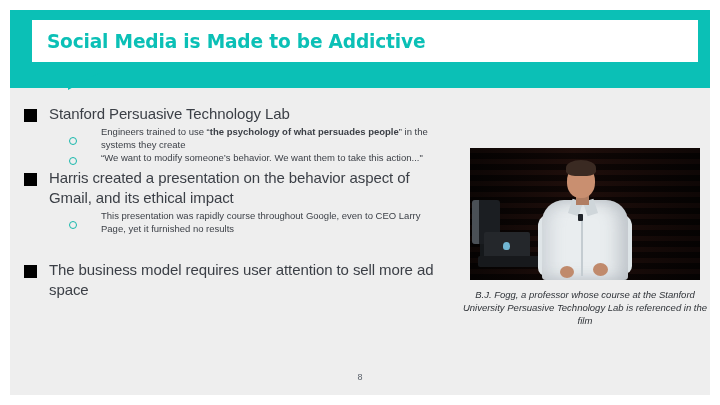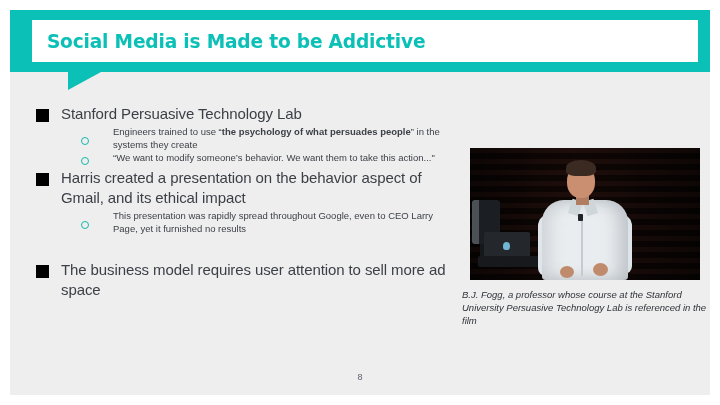--- a/index.html
+++ b/index.html
@@ -31,21 +31,21 @@
     height: 325px;
     background: #eeeeee;
   }
 
   
   .header-bar {
     position: absolute;
     left: 10px;
     top: 10px;
     width: 700px;
-    height: 62px;
+    height: 78px;
     background: #0bc0b6;
     box-sizing: border-box;
   }
   .header-inner {
     position: absolute;
     left: 22px;
     top: 10px;
     right: 12px;
     height: 42px;
     background: #ffffff;
@@ -71,21 +71,21 @@
     width: 0;
     height: 0;
     border-left: 0 solid transparent;
     border-top: 18px solid #0bc0b6;
     border-right: 33px solid transparent;
   }
 
   
   .content {
     position: absolute;
-    left: 36px;
+    left: 24px;
     top: 104px;
     width: 420px;
   }
 
   .lvl1 {
     display: flex;
     align-items: flex-start;
     margin-bottom: 1px;
   }
   .lvl1 .sq {
@@ -336,20 +336,21 @@
     width: 10px;
     height: 14px;
     background: #15181b;
   }
 
   .caption {
     position: absolute;
     left: 462px;
     top: 288px;
     width: 246px;
+    text-align: center;
     font-family: "Liberation Sans", sans-serif;
     font-style: italic;
     font-size: 9.5px;
     line-height: 13px;
     color: #2f3338;
   }
 
   .page-num {
     position: absolute;
     left: 0;
@@ -393,21 +394,21 @@
     </div>
 
 
     <div class="lvl1">
       <span class="sq"></span>
       <span class="txt">Harris created a presentation on the behavior aspect of Gmail, and its ethical impact</span>
     </div>
     <div class="lvl2wrap">
       <div class="lvl2">
         <span class="circ"></span>
-        <span class="txt">This presentation was rapidly spread throughout Google, even to CEO Larry Page, yet it furnished no results</span>
+        <span class="txt">This presentation was rapidly course throughout Google, even to CEO Larry Page, yet it furnished no results</span>
       </div>
     </div>
 
     <div class="gap-before-last"></div>
 
     <div class="lvl1">
       <span class="sq"></span>
       <span class="txt">The business model requires user attention to sell more ad space</span>
     </div>
 

